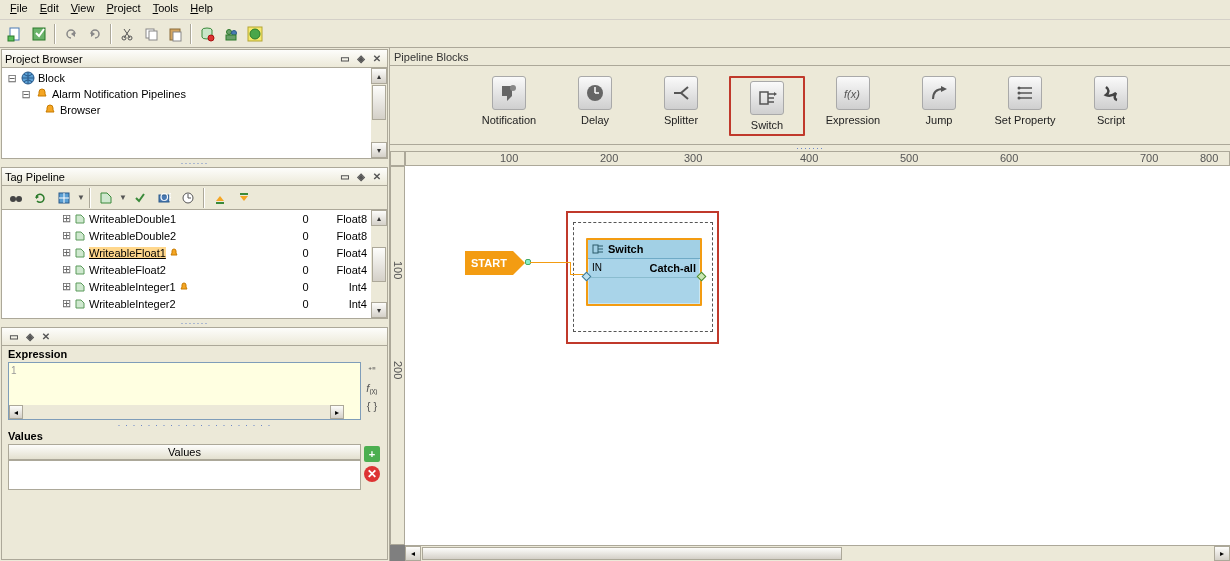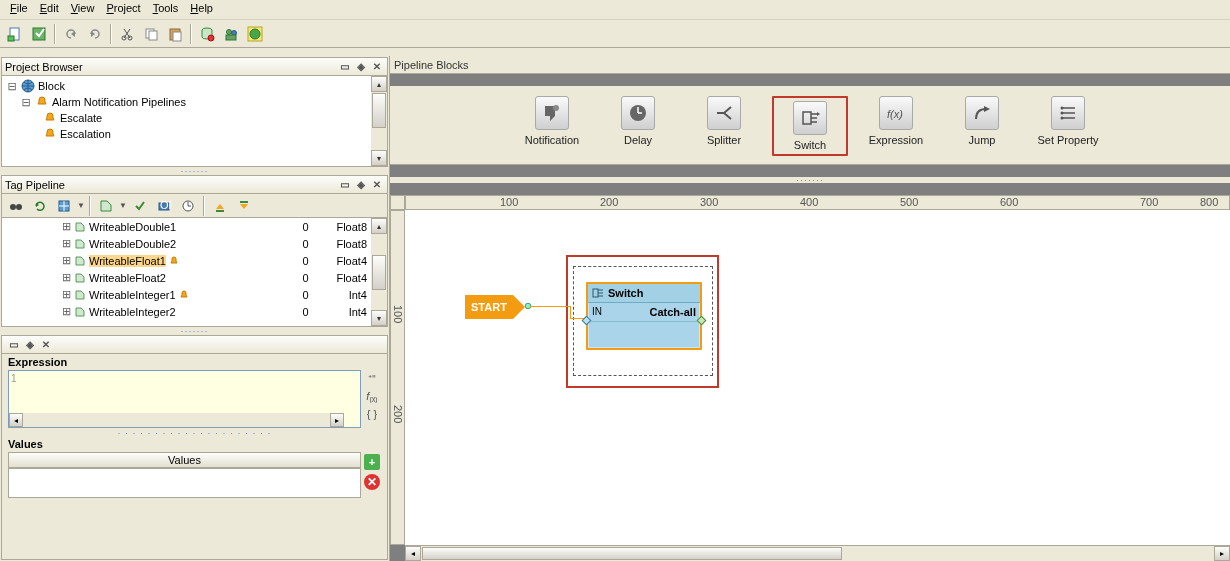--- a/index.html
+++ b/index.html
@@ -9,23 +9,23 @@
 .menubar { display: flex; height: 20px; background: #ece9d8; padding: 1px 4px; border-bottom: 1px solid #d4d0c8; }
 .menubar span { padding: 1px 6px; cursor: pointer; }
 .menubar span u { text-decoration: underline; }
 
 
 .toolbar { display: flex; height: 28px; padding: 2px 4px; gap: 2px; align-items: center; border-bottom: 1px solid #aca899; background: #ece9d8; }
 .tb-btn { width: 22px; height: 22px; display: flex; align-items: center; justify-content: center; border: 1px solid transparent; }
 .tb-sep { width: 2px; height: 20px; background: linear-gradient(to right, #aca899 0 1px, #fff 1px 2px); margin: 0 2px; }
 
 
-.main { display: flex; flex: 1; min-height: 0; margin-top: 8px; }
+.main { display: flex; flex: 1; min-height: 0; }
 .left { width: 390px; display: flex; flex-direction: column; border-right: 1px solid #aca899; }
-.right { flex: 1; display: flex; flex-direction: column; background: #7f7f7f; gap: 12px; }
+.right { flex: 1; display: flex; flex-direction: column; background: #7f7f7f; }
 
 
 .panel { display: flex; flex-direction: column; border: 1px solid #aca899; margin: 1px; background: #ece9d8; }
 .panel-title { display: flex; align-items: center; height: 18px; background: linear-gradient(#fdfdfb,#ece9d8); border-bottom: 1px solid #aca899; padding: 0 3px; font-weight: bold; color: #333; }
 .panel-title .label { flex: 1; font-weight: normal; color: #000; }
 .panel-title .ctrl { width: 14px; height: 14px; display: flex; align-items: center; justify-content: center; margin-left: 2px; font-size: 10px; color: #555; }
 
 
 .proj-body { height: 90px; background: #fff; overflow: hidden; position: relative; }
 .tree { padding: 2px 4px; list-style: none; }
@@ -42,21 +42,21 @@
 
 .grip { height: 6px; background: #ece9d8; display: flex; justify-content: center; align-items: center; color: #5a7ac6; letter-spacing: 1px; font-size: 9px; }
 
 
 .tag-tb { display: flex; align-items: center; height: 24px; padding: 1px 3px; gap: 2px; background: #ece9d8; border-bottom: 1px solid #aca899; }
 .tag-body { height: 108px; background: #fff; position: relative; overflow: hidden; }
 .tag-table { width: calc(100% - 16px); border-collapse: collapse; }
 .tag-table td { height: 17px; padding: 0 2px; border: none; white-space: nowrap; }
 .tag-table td.val { text-align: right; padding-right: 6px; }
 .tag-table td.typ { text-align: right; padding-right: 4px; }
-.tag-row-sel { background: #ffd78c; }
+.tag-row-sel { background: #ffd78c; text-decoration: underline; }
 .tag-name { display: flex; align-items: center; }
 .tag-glyph { width: 10px; color: #666; margin-right: 1px; }
 .tag-icon { width: 14px; display: flex; align-items: center; justify-content: center; margin-right: 2px; }
 
 
 .pbe-body { flex: 1; display: flex; flex-direction: column; }
 .group-label { font-weight: bold; color: #3a5a9a; padding: 2px 4px; border-top: 1px solid #ccc; }
 .field-label { font-weight: bold; padding: 2px 6px; }
 .expr-wrap { display: flex; margin: 0 6px 2px 6px; }
 .expr { flex: 1; background: #ffffe1; border: 1px solid #7f9db9; height: 58px; position: relative; }
@@ -233,30 +233,21 @@
               </span>
               <span>Alarm Notification Pipelines</span>
             </li>
           <li>
               <span class="tree-indent" style="width:36px"></span>
               <span class="node-icon">
                 <svg width="12" height="12">
                   <path d="M6 1a3 3 0 0 1 3 3v2l1 2H2l1-2V4a3 3 0 0 1 3-3z" fill="#f5a623" stroke="#c77b00"></path>
                 </svg>
               </span>
-              <span>Escalate</span>
-            </li>
-          <li>
-              <span class="tree-indent" style="width:36px"></span>
-              <span class="node-icon">
-                <svg width="12" height="12">
-                  <path d="M6 1a3 3 0 0 1 3 3v2l1 2H2l1-2V4a3 3 0 0 1 3-3z" fill="#f5a623" stroke="#c77b00"></path>
-                </svg>
-              </span>
-              <span>Escalation</span>
+              <span>Browser</span>
             </li>
         </ul>
         <div class="vscroll">
             <div class="btn">▴</div>
             <div class="thumb"></div>
             <div class="track"></div>
             <div class="btn">▾</div>
           </div>
       </div>
     </div>
@@ -533,30 +524,38 @@
               <line x1="3" y1="5" x2="17" y2="5" stroke="#555" stroke-width="1.5"></line>
               <line x1="3" y1="10" x2="17" y2="10" stroke="#555" stroke-width="1.5"></line>
               <line x1="3" y1="15" x2="17" y2="15" stroke="#555" stroke-width="1.5"></line>
               <circle cx="4" cy="5" r="1.5" fill="#555"></circle>
               <circle cx="4" cy="10" r="1.5" fill="#555"></circle>
               <circle cx="4" cy="15" r="1.5" fill="#555"></circle>
             </svg>
           </div>
         <span class="pal-label">Set Property</span>
       </div>
+      <div class="pal-item">
+        <div class="pal-icon">
+            <svg width="20" height="20">
+              <path d="M5 4 Q10 8 5 12 Q10 14 15 10 Q12 16 16 17" fill="none" stroke="#444" stroke-width="2.5"></path>
+            </svg>
+          </div>
+        <span class="pal-label">Script</span>
+      </div>
     </div>
     <div class="grip" style="background:#ece9d8">·······</div>
 
     <div class="canvas-wrap">
       <div class="rulers">
         <div class="ruler-corner"></div>
         <div class="ruler-h">
           <span style="left:94px">100</span>
           <span style="left:194px">200</span>
-          <span style="left:294px">300</span>
+          <span style="left:278px">300</span>
           <span style="left:394px">400</span>
           <span style="left:494px">500</span>
           <span style="left:594px">600</span>
           <span style="left:734px">700</span>
           <span style="left:794px">800</span>
         </div>
       </div>
       <div class="canvas-row">
         <div class="ruler-v">
           <span style="top:94px">100</span>

